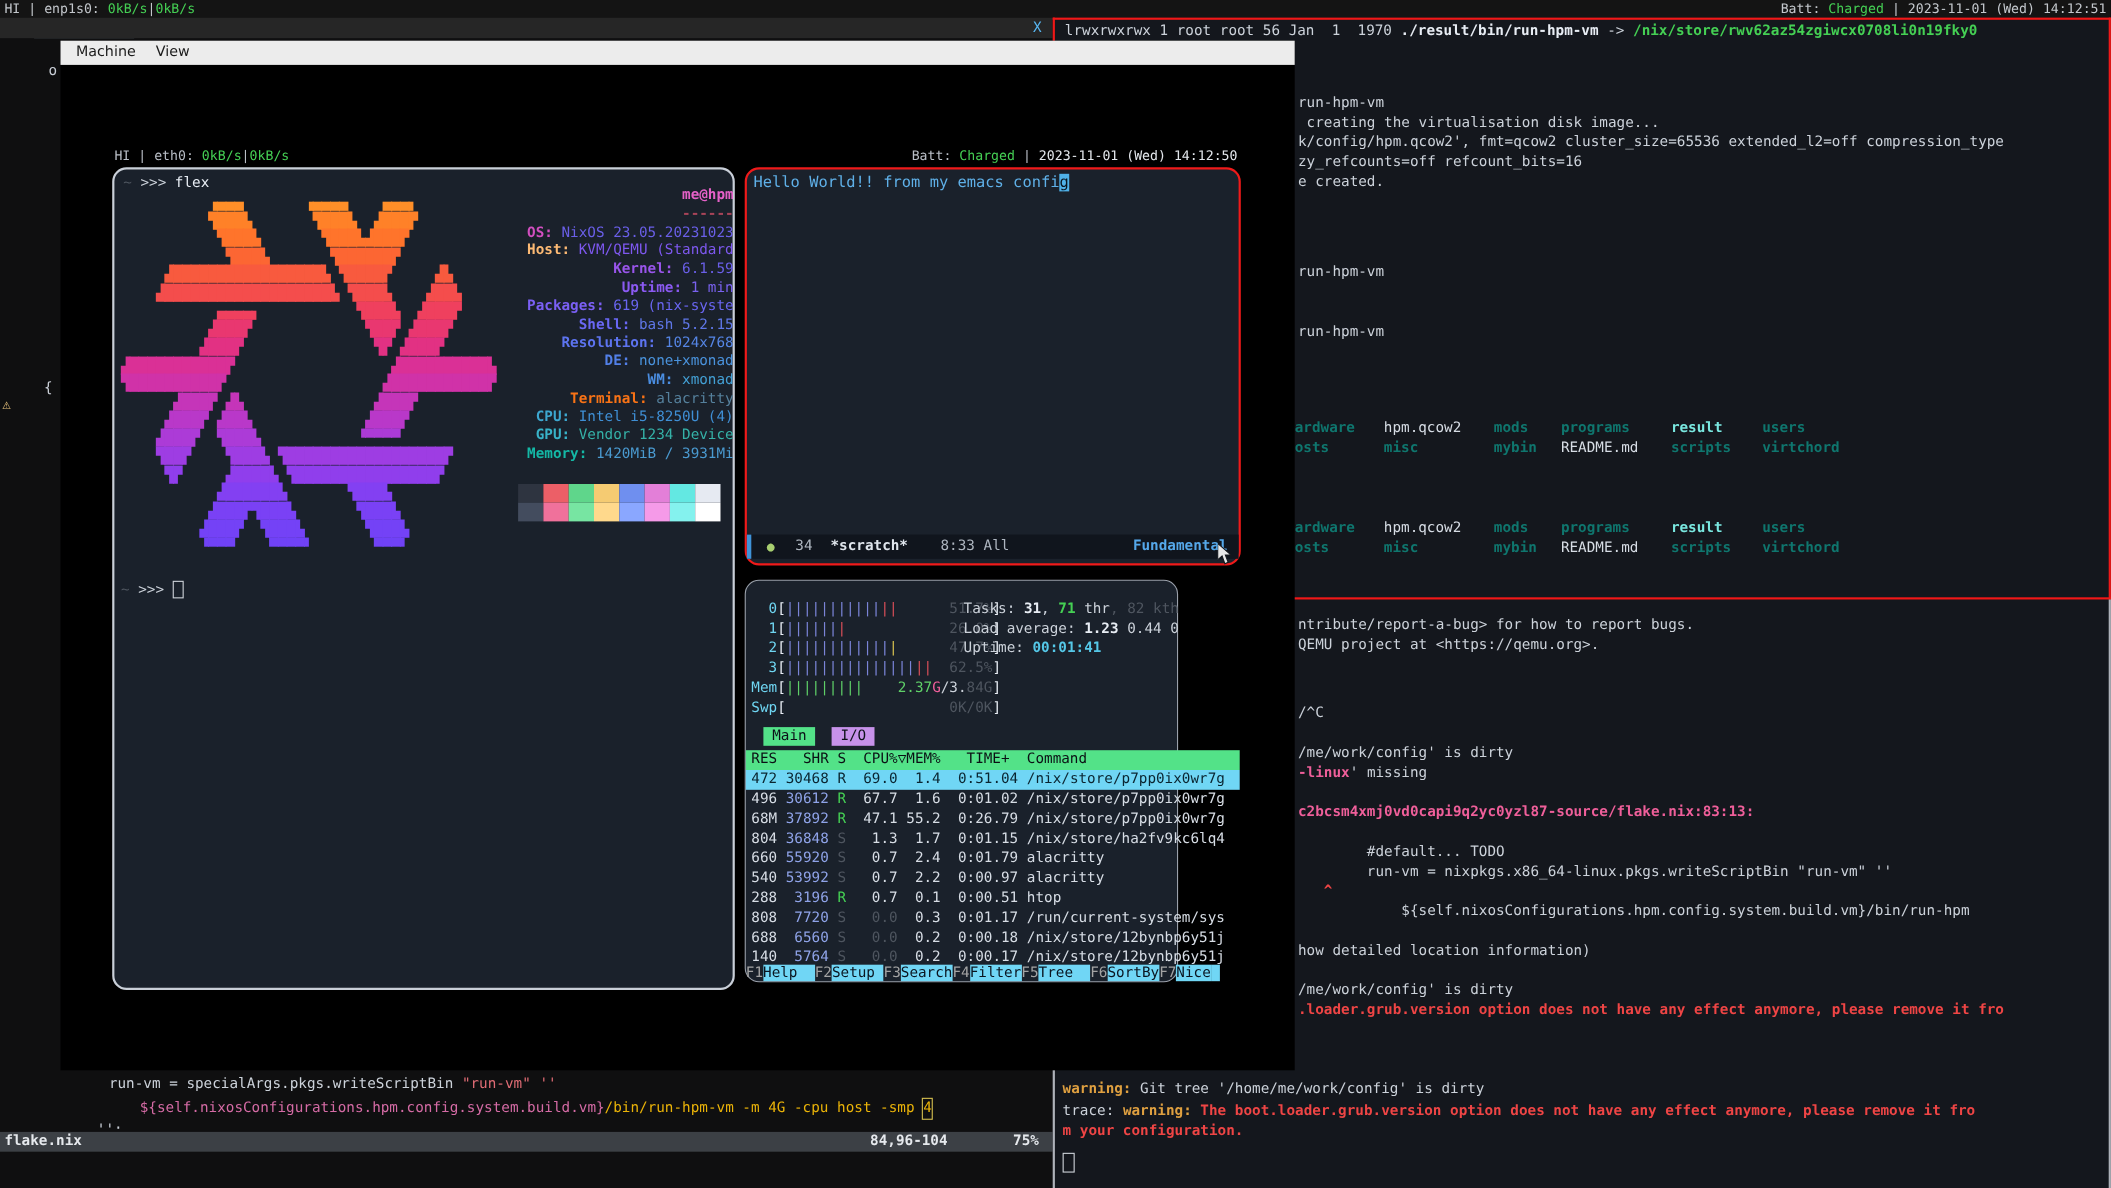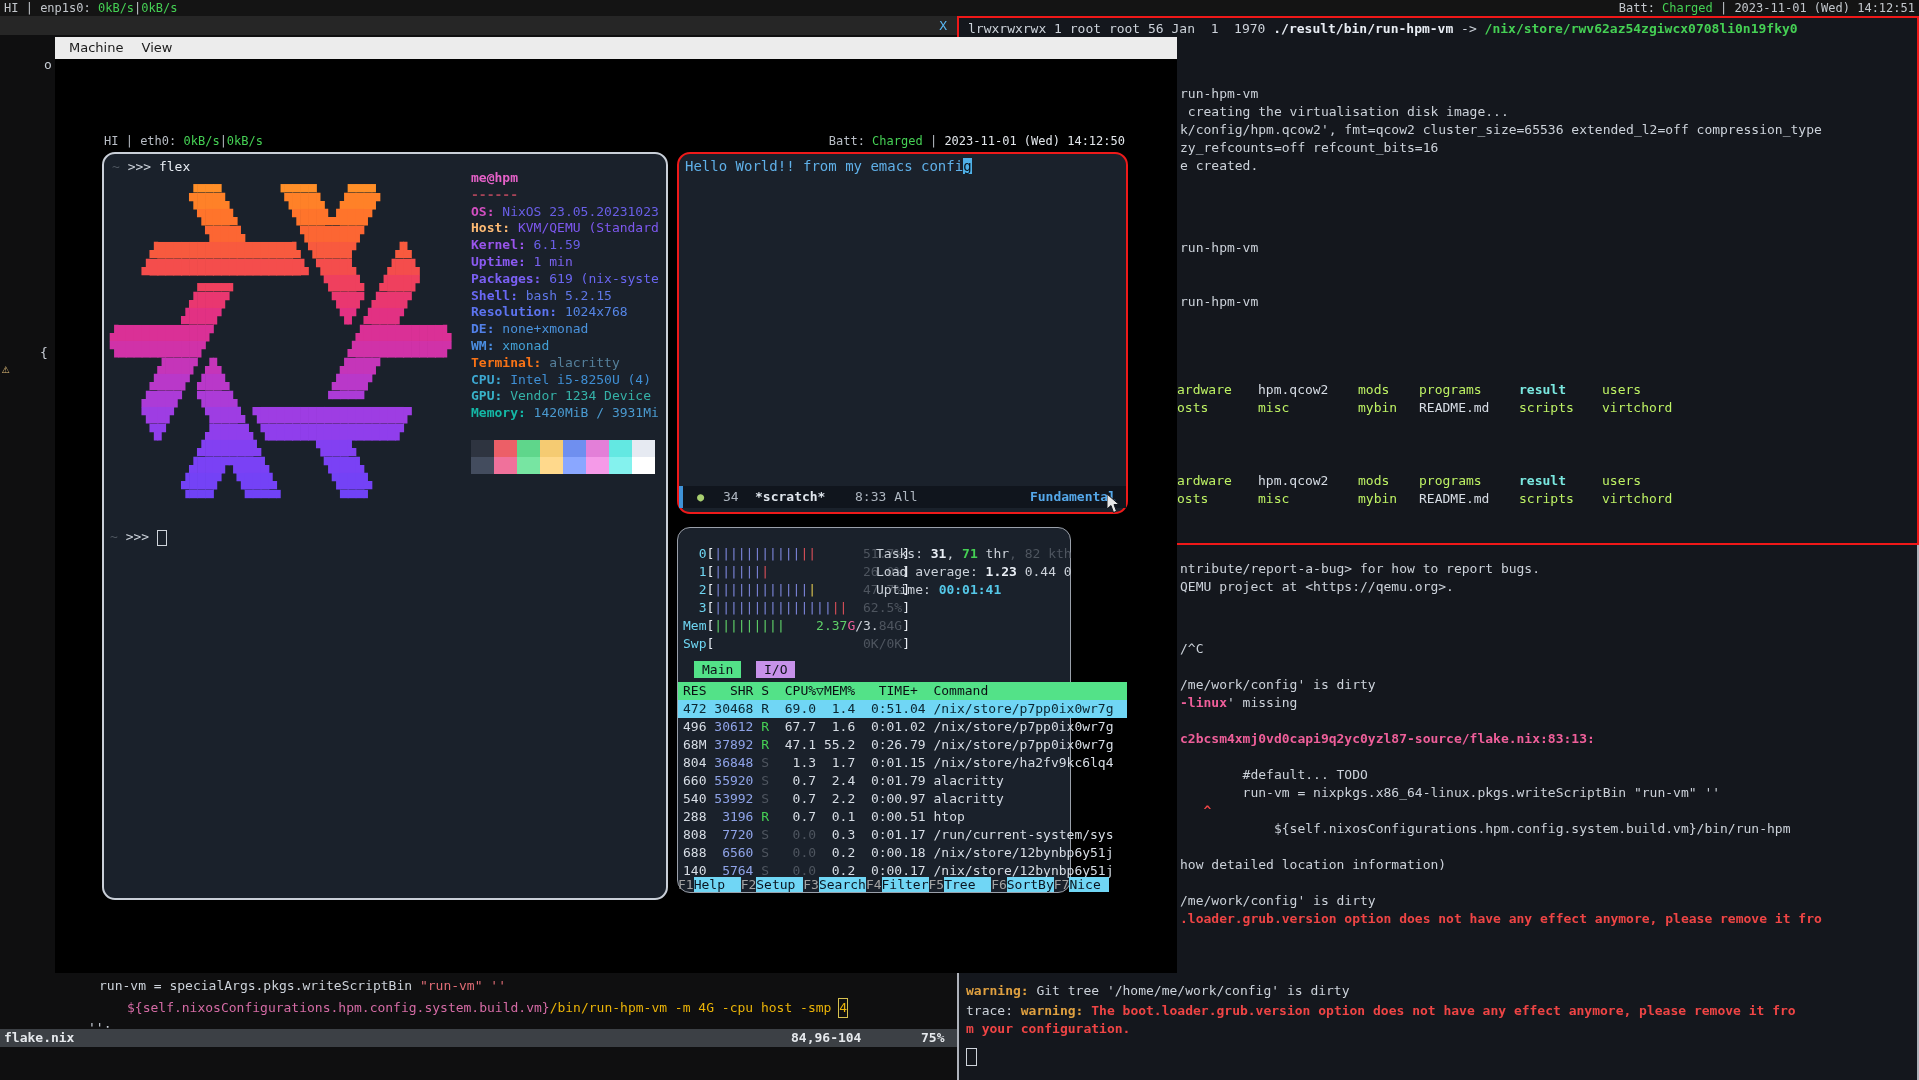--- a/index.html
+++ b/index.html
@@ -31,21 +31,21 @@
   .vstr{color:#e06c75}.vyel{color:#eab308}.vpnk{color:#d56ba5}
   .vcur{display:inline-block;border:1px solid #d6c04f;margin:-1px;}
   #statusline{position:absolute;left:0;top:1029px;width:957px;height:18px;background:#3c4045;
               font:13px/18px "DejaVu Sans Mono",monospace;color:#e6e9ed;font-weight:bold;}
   
   .pane{position:absolute;background:#14171d;}
   .bord{position:absolute;}
   .hcur{position:absolute;width:9px;height:16px;border:1px solid #cfd4db;}
   
   .lsc{display:inline-block}
-  .lsd{color:#bef264;font-weight:normal}
+  .lsd{color:#0f766e;font-weight:bold}
   .lsf{color:#d7dde5}
   .lsl{color:#7ae8e0;font-weight:bold}
   
   #qemu{position:absolute;left:55px;top:37px;width:1122px;height:936px;background:#000;}
   #qmenu{position:absolute;left:0;top:0;width:1122px;height:22px;background:#ececec;
          font:13px/22px "DejaVu Sans",sans-serif;color:#1a1a1a;}
   #qmenu span{margin-left:14px;}
   #vmbar{position:absolute;left:47px;top:96px;width:1025px;height:17px;
          font:12px/17px "DejaVu Sans Mono",monospace;color:#b9bec6;}
   #vmbar .l{position:absolute;left:2px;top:0;white-space:pre}
@@ -53,21 +53,21 @@
   
   .vwin{position:absolute;background:#1a212b;box-sizing:border-box;border-radius:13px;}
   #lterm{left:47px;top:115px;width:566px;height:748px;border:2px solid #c9cfd8;}
   #ewin{left:622px;top:115px;width:451px;height:362px;border:2px solid #ef1a1a;}
   #hwin{left:622px;top:490px;width:394px;height:366px;border:1px solid #9aa0aa;}
   .vt{position:absolute;white-space:pre;font:13px/18px "DejaVu Sans Mono",monospace;color:#ccd2da;}
   
   #logo{position:absolute;left:6px;top:22px;}
   #logo div{font:14px/16.5px "DejaVu Sans Mono",monospace;white-space:pre;letter-spacing:-0.5px;}
   
-  #fetch{position:absolute;left:367px;top:16px;width:196px;overflow:hidden;}
+  #fetch{position:absolute;left:367px;top:16px;width:196px;overflow:hidden;text-align:right;}
   #fetch div{font:13px/16.8px "DejaVu Sans Mono",monospace;white-space:pre;}
   #fetch .lb{font-weight:bold}
   
   #pal{position:absolute;left:367px;top:286px;font-size:0;}
   .sw{display:inline-block;width:23px;height:17px;}
   
   #emtext{position:absolute;left:6px;top:3px;white-space:pre;font:14px/19px "DejaVu Sans Mono",monospace;color:#5fb0e8;}
   #emtext .cur{background:#4fb1e8;color:#081520;}
   #modeline{position:absolute;left:0;top:332px;width:447px;height:22px;background:#10151d;
             font:13px/22px "DejaVu Sans Mono",monospace;color:#aeb6c0;}

